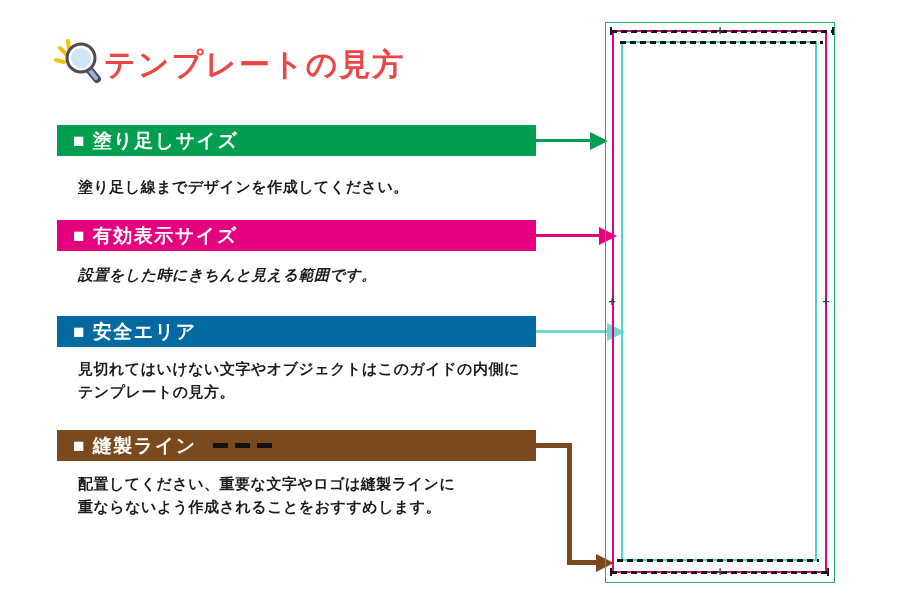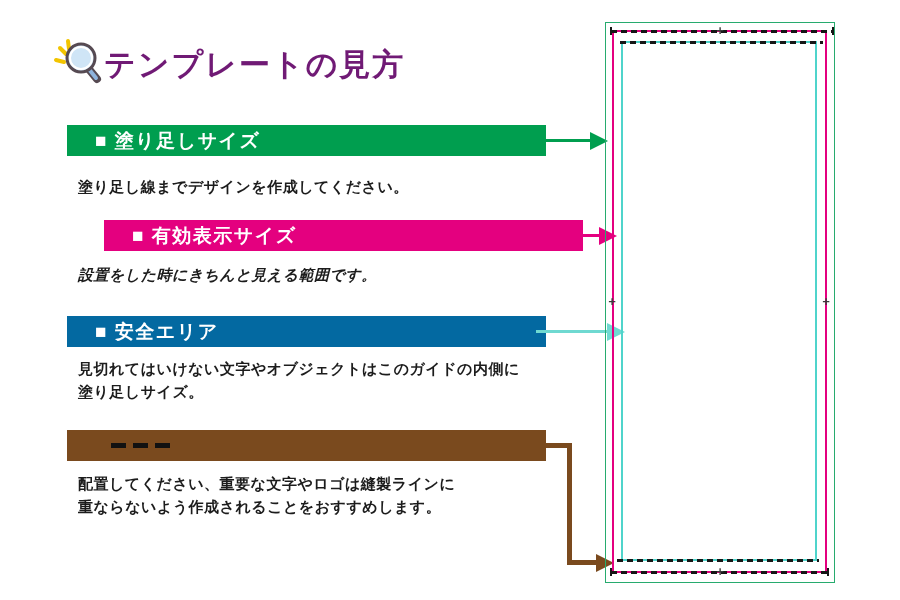--- a/index.html
+++ b/index.html
@@ -6,30 +6,30 @@
   body{
     width:900px;height:600px;position:relative;overflow:hidden;
     background:#ffffff;
     font-family:"Liberation Sans","DejaVu Sans",sans-serif;
     -webkit-font-smoothing:antialiased;
   }
   .abs{position:absolute;}
   
   .page-title{
     left:104px;top:44px;
-    font-size:31px;font-weight:800;color:#701a75;letter-spacing:2px;
+    font-size:31px;font-weight:800;color:#ef4444;letter-spacing:2px;
   }
   
   .banner{
-    left:67px;width:479px;height:31px;
+    left:57px;width:479px;height:31px;
     color:#fff;font-size:19px;font-weight:700;letter-spacing:1.5px;
-    display:flex;align-items:center;padding-left:28px;box-sizing:border-box;
+    display:flex;align-items:center;padding-left:16px;box-sizing:border-box;
   }
   .banner-1{top:125px;}
-  .banner-2{top:220px;margin-left:37px;}
+  .banner-2{top:220px;}
   .banner-3{top:316px;}
   .banner-4{top:430px;}
   .dash-legend{display:inline-flex;gap:7px;margin-left:16px;align-items:center;}
   .dash-legend i{display:block;width:15px;height:5px;background:#111;}
   
   .desc{
     left:78px;width:470px;
     font-size:15px;font-weight:600;color:#1c1c1c;line-height:23px;
     white-space:pre-line;letter-spacing:0.5px;
   }
@@ -75,23 +75,24 @@
 
 <div class="abs banner banner-2" style="background-color: rgb(228, 0, 127);">
   <span>■ 有効表示サイズ</span>
 </div>
 <div class="abs desc desc-2">設置をした時にきちんと見える範囲です。</div>
 
 <div class="abs banner banner-3" style="background-color: #0369a1;">
   <span>■ 安全エリア</span>
 </div>
 <div class="abs desc desc-3">見切れてはいけない文字やオブジェクトはこのガイドの内側に
-塗り足しサイズ。</div>
+テンプレートの見方。</div>
 
 <div class="abs banner banner-4" style="background-color: rgb(122, 74, 30);">
+  <span>■ 縫製ライン</span>
   <span class="dash-legend">
       <i></i>
       <i></i>
       <i></i>
     </span>
 </div>
 <div class="abs desc desc-4">配置してください、重要な文字やロゴは縫製ラインに
 重ならないよう作成されることをおすすめします。</div>
 
 <div class="abs shaft" style="left: 536px; top: 139px; width: 55px; background-color: rgb(0, 158, 79);"></div>

